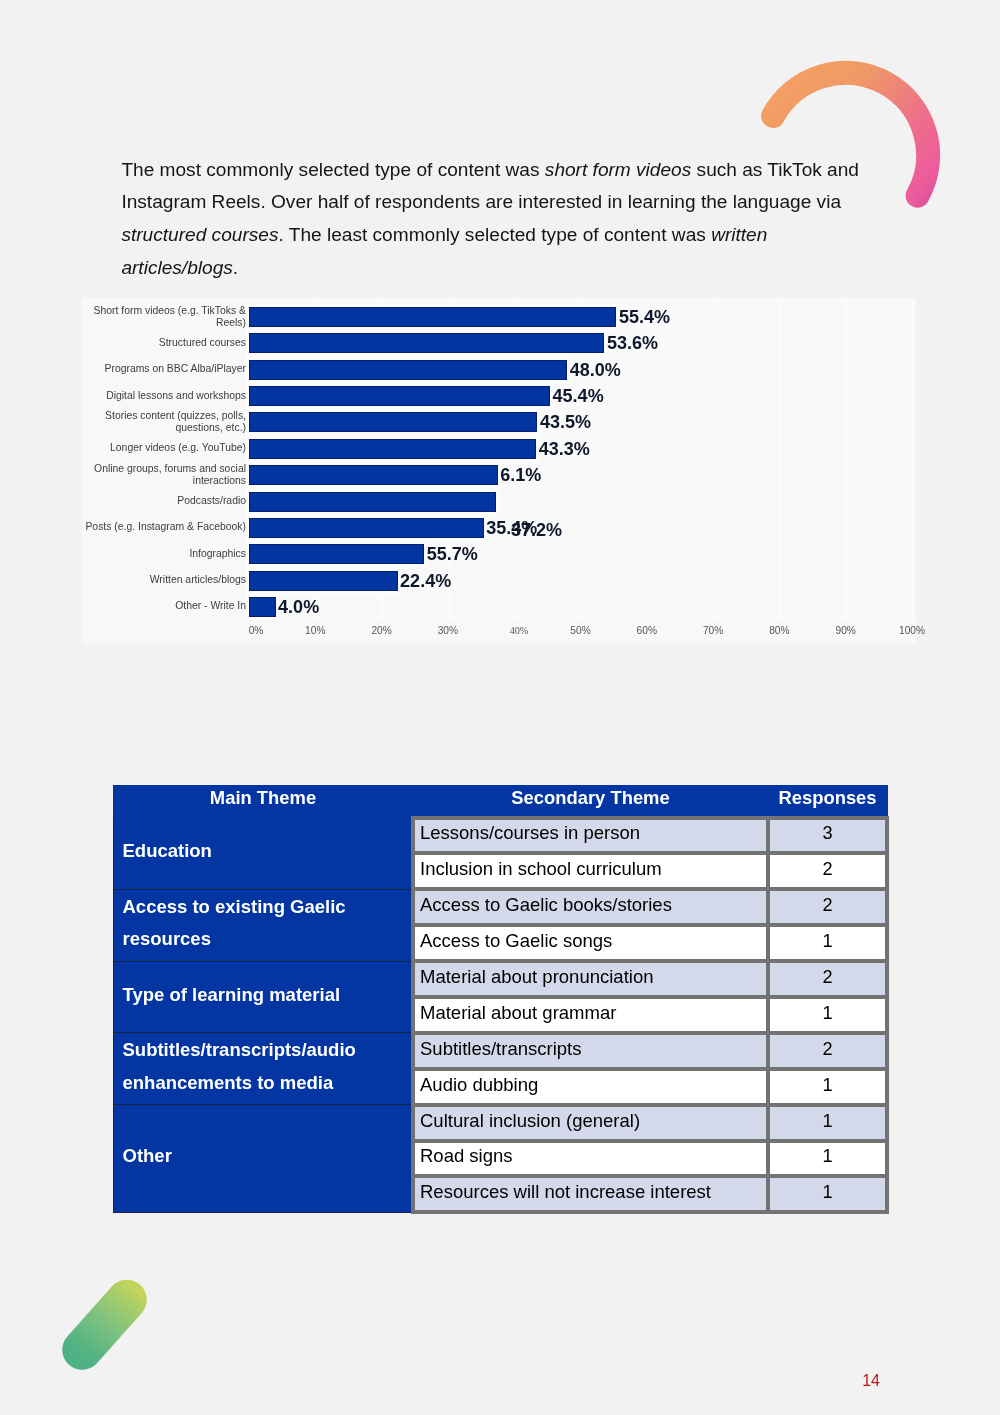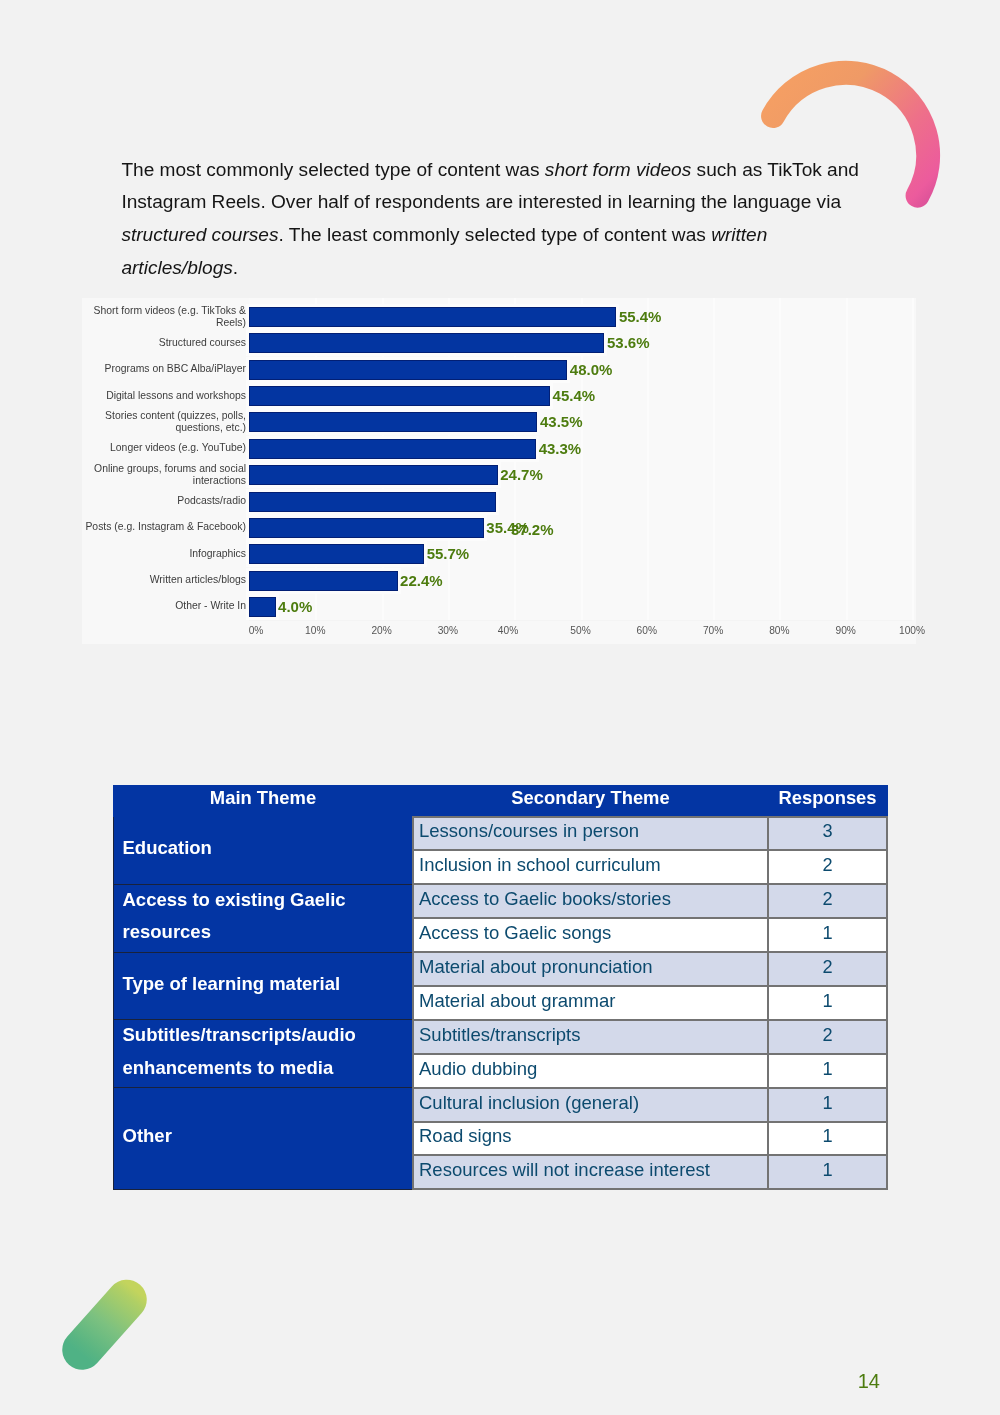--- a/index.html
+++ b/index.html
@@ -21,51 +21,51 @@
   .followup{position:absolute;left:121.4px;top:713.5px;width:760px;margin:0;white-space:pre-wrap;
             font-size:19.1px;color:#151515;line-height:32.6px;}
 
   
   .chart{position:absolute;left:82px;top:297.5px;width:834px;height:346px;background:#f8f8f8;}
   .chart-plot{position:absolute;left:167px;top:0;width:663px;height:322px;background:#f9f9f9;border-bottom:1px solid #f4f4f4;}
   .gridline{position:absolute;top:0;width:2px;height:322px;background:#fcfcfc;}
   .bar{position:absolute;left:0;height:20px;background:#0335a1;
        box-sizing:border-box;border:1px solid #021f74;
        box-shadow:0 0 0 3px #fcfcfc;}
-  .bar-label{position:absolute;font-size:15px;font-weight:bold;color:#4d7c0f;
+  .bar-label{position:absolute;font-size:18px;font-weight:bold;color:#0f172a;
              white-space:nowrap;height:20px;line-height:20px;}
   .cat-label{position:absolute;right:0;width:164px;text-align:right;font-size:10.4px;color:#3c3c3c;
              line-height:12.5px;}
   .cat-wrap{position:absolute;left:0;top:0;width:164px;height:320px;}
   .xtick{position:absolute;font-size:10.2px;color:#555;transform:translateX(-50%);
          top:327.5px;white-space:nowrap;}
   .chart-caption{position:absolute;left:236px;top:660px;width:531px;text-align:center;
                  font-size:16.1px;color:#32437a;line-height:16px;white-space:nowrap;}
 
   
   .tbl{position:absolute;left:112.5px;top:784.5px;width:774px;}
   .tbl table{border-collapse:collapse;width:774px;table-layout:fixed;}
   .tbl col.c1{width:300px;} .tbl col.c2{width:355px;} .tbl col.c3{width:119px;}
   .tbl th{background:#0335a3;color:#fff;font-size:18.4px;font-weight:bold;height:30px;
           text-align:center;border:1px solid #0335a3;padding:0;vertical-align:middle;}
   .tbl th span.cellpad{display:block;position:relative;top:-3px;}
-  .tbl td{font-size:18.5px;color:#0c4a6e;height:31.9px;padding:0 0 0 5px;
-          line-height:28px;border:2px solid #737373;vertical-align:middle;}
+  .tbl td{font-size:18.5px;color:#000000;height:31.9px;padding:0 0 0 5px;
+          line-height:28px;border:4px solid #737373;vertical-align:middle;}
   .tbl td span.cellpad{display:block;position:relative;top:-2px;}
   .tbl td.theme{background:#0335a3;color:#fff;font-weight:bold;font-size:18.5px;
                 border:1px solid #19223c;padding:0 10px 0 9px;line-height:32.3px;
                 vertical-align:middle;}
   .tbl td.theme span.cellpad{top:-2px;}
   .tbl td.num{text-align:center;padding:0;font-size:18.2px;}
   .tbl tr.alt td{background:#d3d9ea;}
   .tbl tr.plain td{background:#ffffff;}
   .tbl tr td.theme, .tbl tr.alt td.theme, .tbl tr.plain td.theme{background:#0335a3;}
 
   .pagenum{position:absolute;left:0px;top:1369px;width:880px;text-align:right;
-           font-size:20px;color:#4d7c0f;line-height:24px;}
+           font-size:16px;color:#b91c1c;line-height:24px;}
 </style>
 </head>
 <body>
 
 <div class="page">
 
   <svg class="deco-arc" viewBox="755 45 200 180">
     <defs>
       <linearGradient id="arcGrad" gradientUnits="userSpaceOnUse" x1="783" y1="62" x2="948" y2="212">
         <stop offset="0%" stop-color="#f6a063"></stop>
@@ -111,21 +111,21 @@
       </div>
     <div class="chart-plot">
         <div class="xtick" style="left: 7px;">0%</div>
         <div class="gridline" style="left: 66.3px;"></div>
         <div class="xtick" style="left: 66.3px;">10%</div>
         <div class="gridline" style="left: 132.6px;"></div>
         <div class="xtick" style="left: 132.6px;">20%</div>
         <div class="gridline" style="left: 198.9px;"></div>
         <div class="xtick" style="left: 198.9px;">30%</div>
         <div class="gridline" style="left: 265.2px;"></div>
-        <div class="xtick" style="left: 259px;">40%</div>
+        <div class="xtick" style="left: 270px; font-family: Liberation Serif, serif;">40%</div>
         <div class="gridline" style="left: 331.5px;"></div>
         <div class="xtick" style="left: 331.5px;">50%</div>
         <div class="gridline" style="left: 397.8px;"></div>
         <div class="xtick" style="left: 397.8px;">60%</div>
         <div class="gridline" style="left: 464.1px;"></div>
         <div class="xtick" style="left: 464.1px;">70%</div>
         <div class="gridline" style="left: 530.4px;"></div>
         <div class="xtick" style="left: 530.4px;">80%</div>
         <div class="gridline" style="left: 596.7px;"></div>
         <div class="xtick" style="left: 596.7px;">90%</div>
@@ -137,21 +137,21 @@
         <div class="bar-label" style="top: 35.86px; left: 357.968px;">53.6%</div>
         <div class="bar" style="top: 62.22px; width: 318.24px; background: rgb(3, 53, 161);"></div>
         <div class="bar-label" style="top: 62.22px; left: 320.84px;">48.0%</div>
         <div class="bar" style="top: 88.58px; width: 301.002px; background: rgb(3, 53, 161);"></div>
         <div class="bar-label" style="top: 88.58px; left: 303.602px;">45.4%</div>
         <div class="bar" style="top: 114.94px; width: 288.405px; background: rgb(3, 53, 161);"></div>
         <div class="bar-label" style="top: 114.94px; left: 291.005px;">43.5%</div>
         <div class="bar" style="top: 141.3px; width: 287.079px; background: rgb(3, 53, 161);"></div>
         <div class="bar-label" style="top: 141.3px; left: 289.679px;">43.3%</div>
         <div class="bar" style="top: 167.66px; width: 248.625px; background: rgb(3, 53, 161);"></div>
-        <div class="bar-label" style="top: 167.66px; left: 251.225px;">24.7%</div>
+        <div class="bar-label" style="top: 167.66px; left: 251.225px;">6.1%</div>
         <div class="bar" style="top: 194.02px; width: 246.636px; background: rgb(3, 53, 161);"></div>
         <div class="bar-label" style="top: 194.02px; left: 262px; margin-top: 28px;">37.2%</div>
         <div class="bar" style="top: 220.38px; width: 234.702px; background: rgb(3, 53, 161);"></div>
         <div class="bar-label" style="top: 220.38px; left: 237.302px;">35.4%</div>
         <div class="bar" style="top: 246.74px; width: 175.032px; background: rgb(3, 53, 161);"></div>
         <div class="bar-label" style="top: 246.74px; left: 177.632px;">55.7%</div>
         <div class="bar" style="top: 273.1px; width: 148.512px; background: rgb(3, 53, 161);"></div>
         <div class="bar-label" style="top: 273.1px; left: 151.112px;">22.4%</div>
         <div class="bar" style="top: 299.46px; width: 26.52px; background: rgb(3, 53, 161);"></div>
         <div class="bar-label" style="top: 299.46px; left: 29.12px;">4.0%</div>

